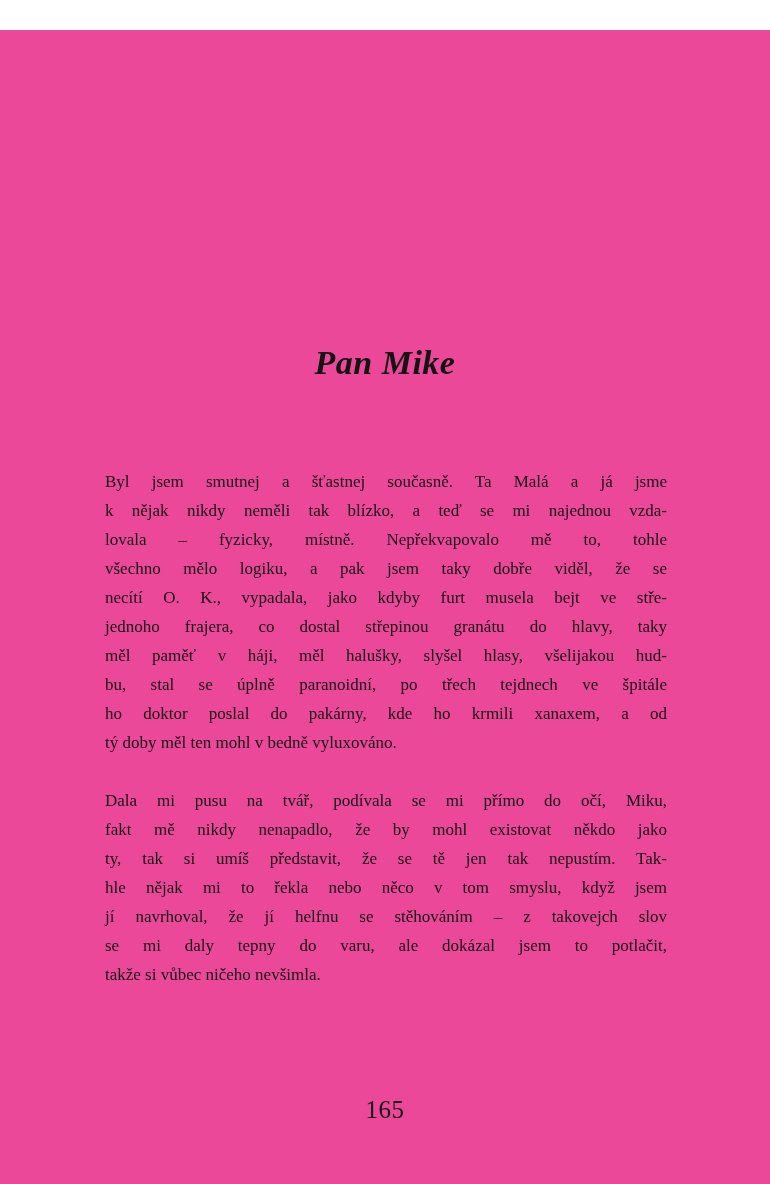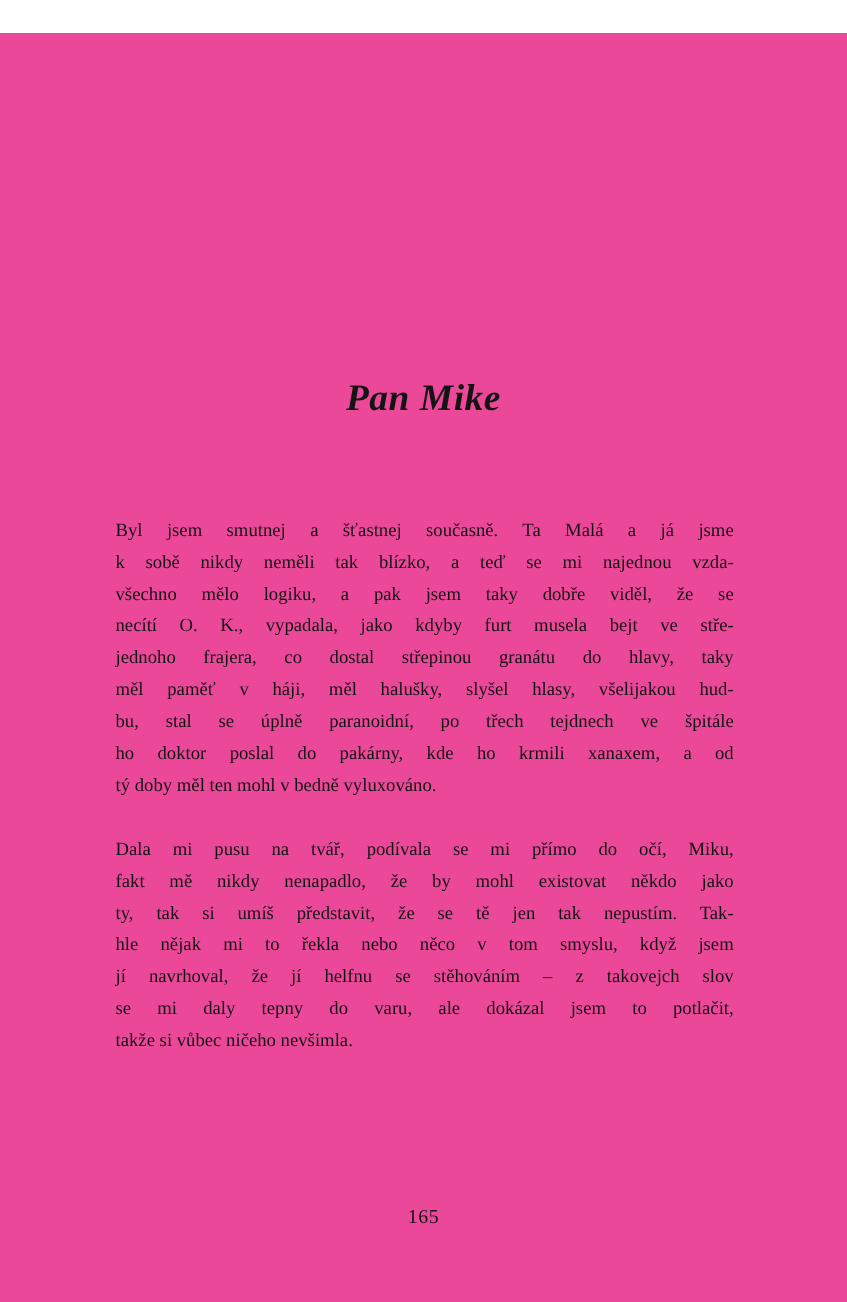--- a/index.html
+++ b/index.html
@@ -46,34 +46,35 @@
     }
     .line.last {
       text-align-last: left;
     }
     .page-number {
       position: absolute;
       top: 1066px;
       left: 0;
       width: 100%;
       text-align: center;
-      font-size: 18px;
+      font-size: 25px;
       letter-spacing: 0.5px;
     }
   </style>
 </head>
 <body>
 
 <div class="page">
   <div class="title">Pan Mike</div>
 
   <div class="body-text">
       <div class="paragraph">
         <div class="line">Byl jsem smutnej a šťastnej současně. Ta Malá a já jsme</div>
-        <div class="line">k sobě nikdy neměli tak blízko, a teď se mi najednou vzda-</div>
+        <div class="line">k nějak nikdy neměli tak blízko, a teď se mi najednou vzda-</div>
+        <div class="line">lovala – fyzicky, místně. Nepřekvapovalo mě to, tohle</div>
         <div class="line">všechno mělo logiku, a pak jsem taky dobře viděl, že se</div>
         <div class="line">necítí O. K., vypadala, jako kdyby furt musela bejt ve stře-</div>
         <div class="line">jednoho frajera, co dostal střepinou granátu do hlavy, taky</div>
         <div class="line">měl paměť v háji, měl halušky, slyšel hlasy, všelijakou hud-</div>
         <div class="line">bu, stal se úplně paranoidní, po třech tejdnech ve špitále</div>
         <div class="line">ho doktor poslal do pakárny, kde ho krmili xanaxem, a od</div>
         <div class="line last">tý doby měl ten mohl v bedně vyluxováno.</div>
       </div>
       <div class="paragraph">
         <div class="line">Dala mi pusu na tvář, podívala se mi přímo do očí, Miku,</div>

